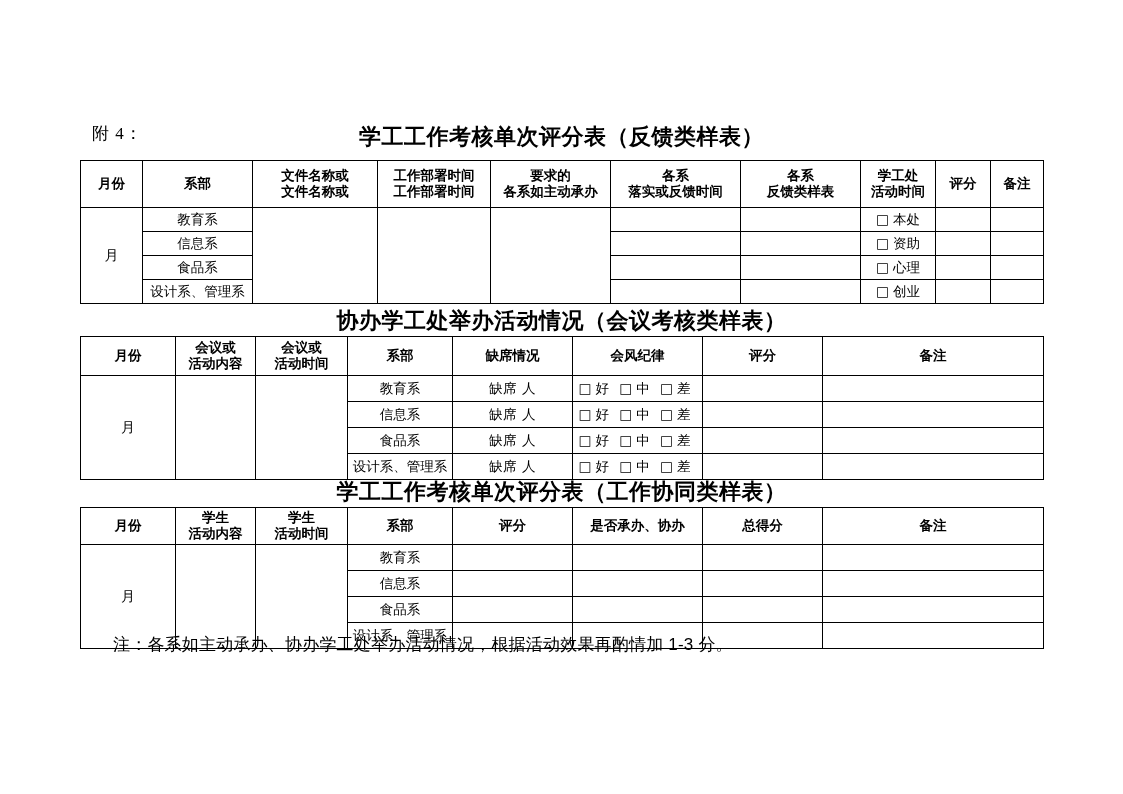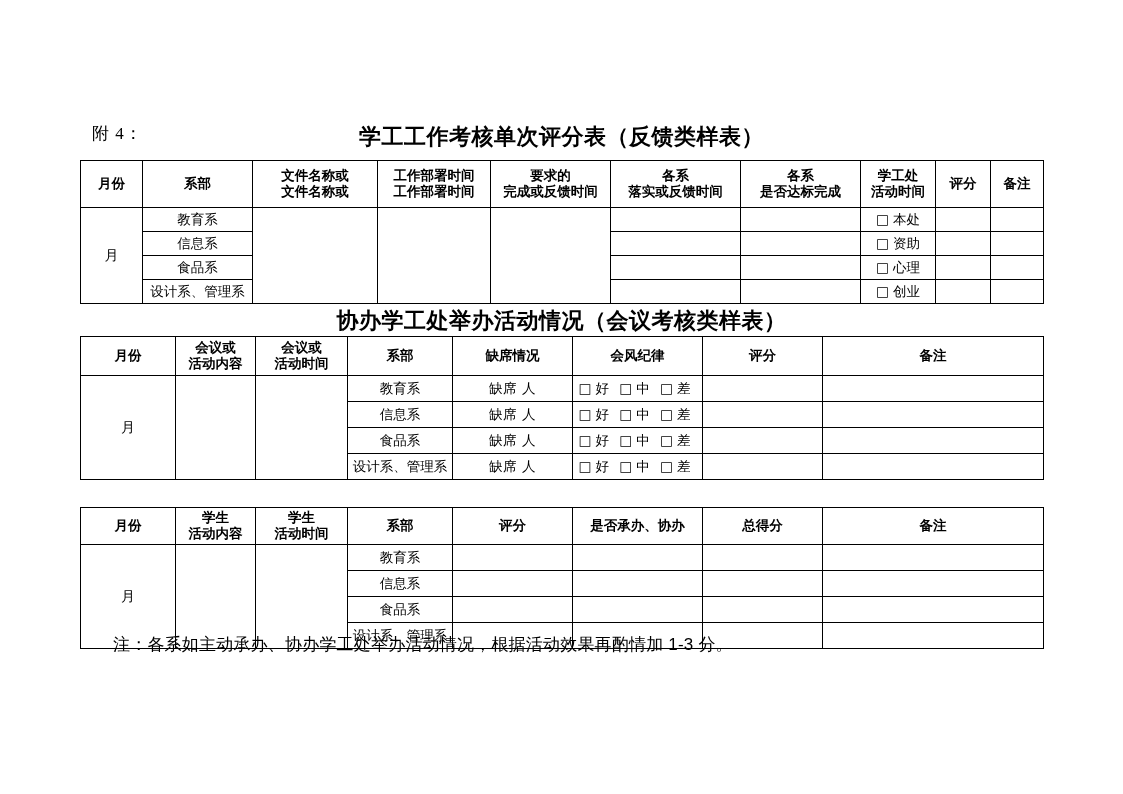--- a/index.html
+++ b/index.html
@@ -152,29 +152,29 @@
         <th class="hdr-sm">
           <div>文件名称或</div>
           <div>文件名称或</div>
         </th>
         <th class="hdr-sm">
           <div>工作部署时间</div>
           <div>工作部署时间</div>
         </th>
         <th class="hdr-sm">
           <div>要求的</div>
-          <div>完成或反馈时间</div>
+          <div>各系如主动承办</div>
         </th>
         <th class="hdr-sm">
           <div>各系</div>
           <div>落实或反馈时间</div>
         </th>
         <th class="hdr-sm">
           <div>各系</div>
-          <div>是否达标完成</div>
+          <div>反馈类样表</div>
         </th>
         <th class="hdr-sm">
           <div>学工处</div>
           <div>活动时间</div>
         </th>
         <th>
           <span>评分</span>
         </th>
         <th>
           <span>备注</span>
@@ -308,20 +308,21 @@
           <span>□ 好</span>
           <span>□ 中</span>
           <span>□ 差</span>
         </td>
         <td></td>
         <td></td>
       </tr>
     </tbody>
   </table>
 
+  <div class="doc-title title-3">学工工作考核单次评分表（工作协同类样表）</div>
 
   <table class="grid" id="table-collab">
     <colgroup>
       <col style="width:95px">
       <col style="width:80px">
       <col style="width:92px">
       <col style="width:105px">
       <col style="width:120px">
       <col style="width:130px">
       <col style="width:120px">

